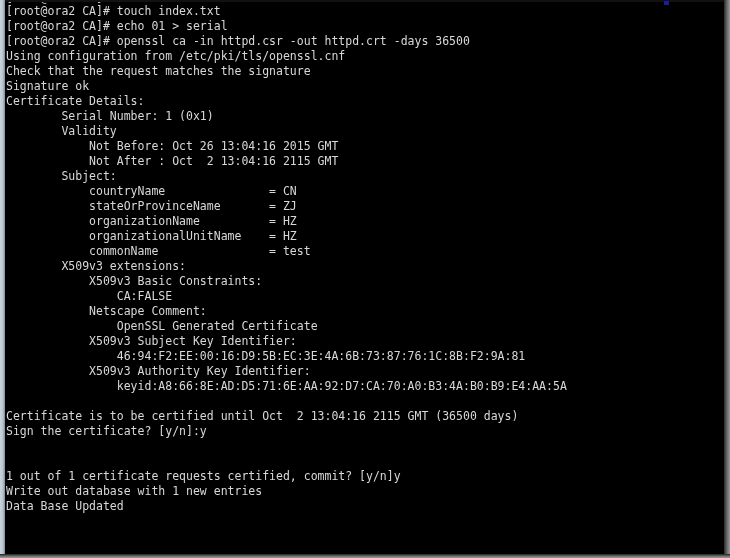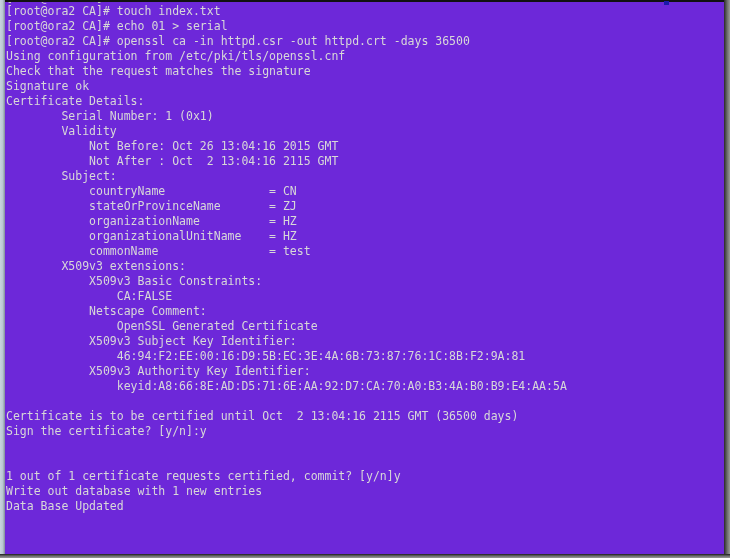--- a/index.html
+++ b/index.html
@@ -8,21 +8,21 @@
     background: #ffffff;
   }
   body {
     font-family: "DejaVu Sans Mono", "Liberation Mono", monospace;
   }
   #terminal-window {
     position: relative;
     width: 730px;
     height: 558px;
     box-sizing: border-box;
-    background: #6d28d9;
+    background: #000000;
     overflow: hidden;
   }
   
   #border-left {
     position: absolute;
     left: 0; top: 0;
     width: 5px;
     height: 558px;
     background: linear-gradient(to right, #c9d4de 0%, #b9c6d2 55%, #7f8c96 100%);
     z-index: 5;

